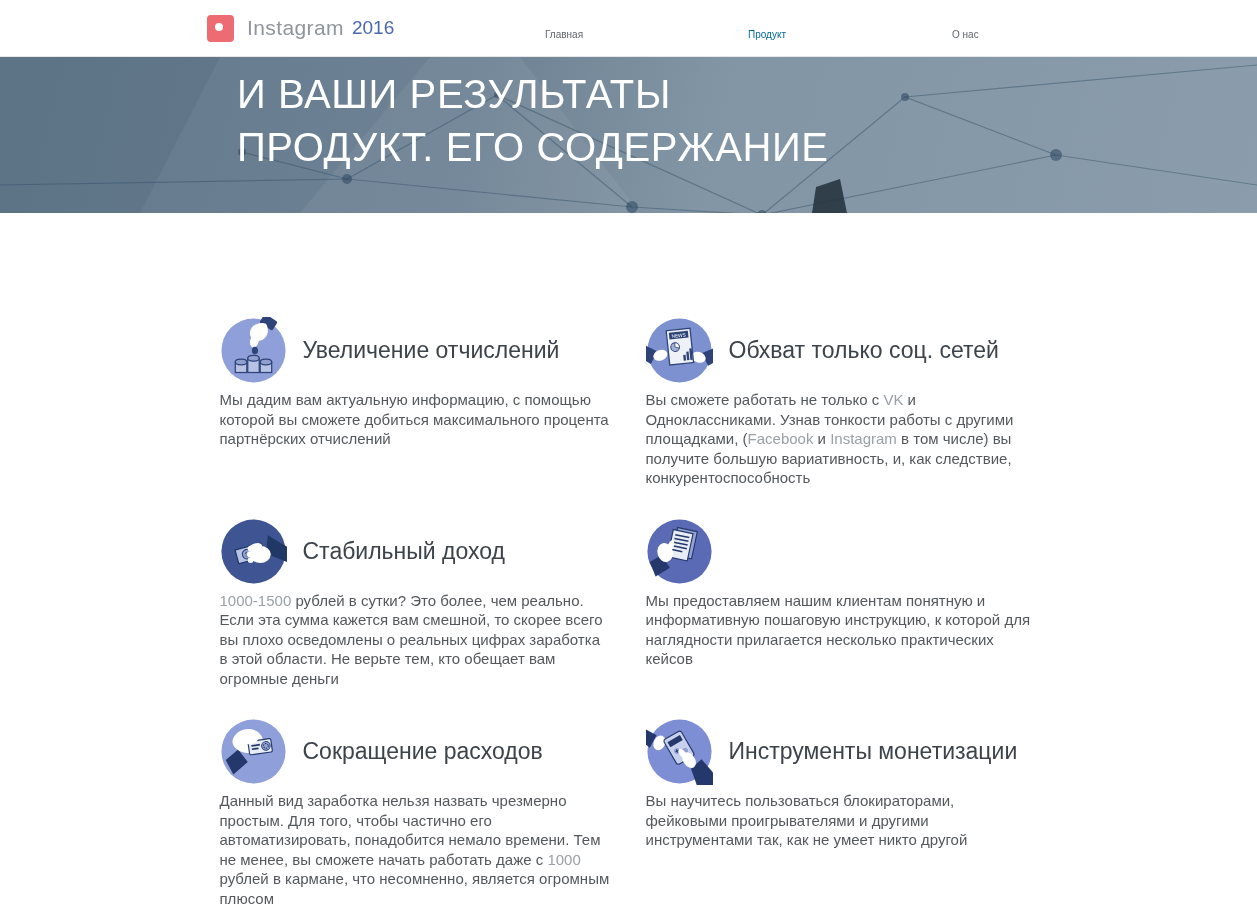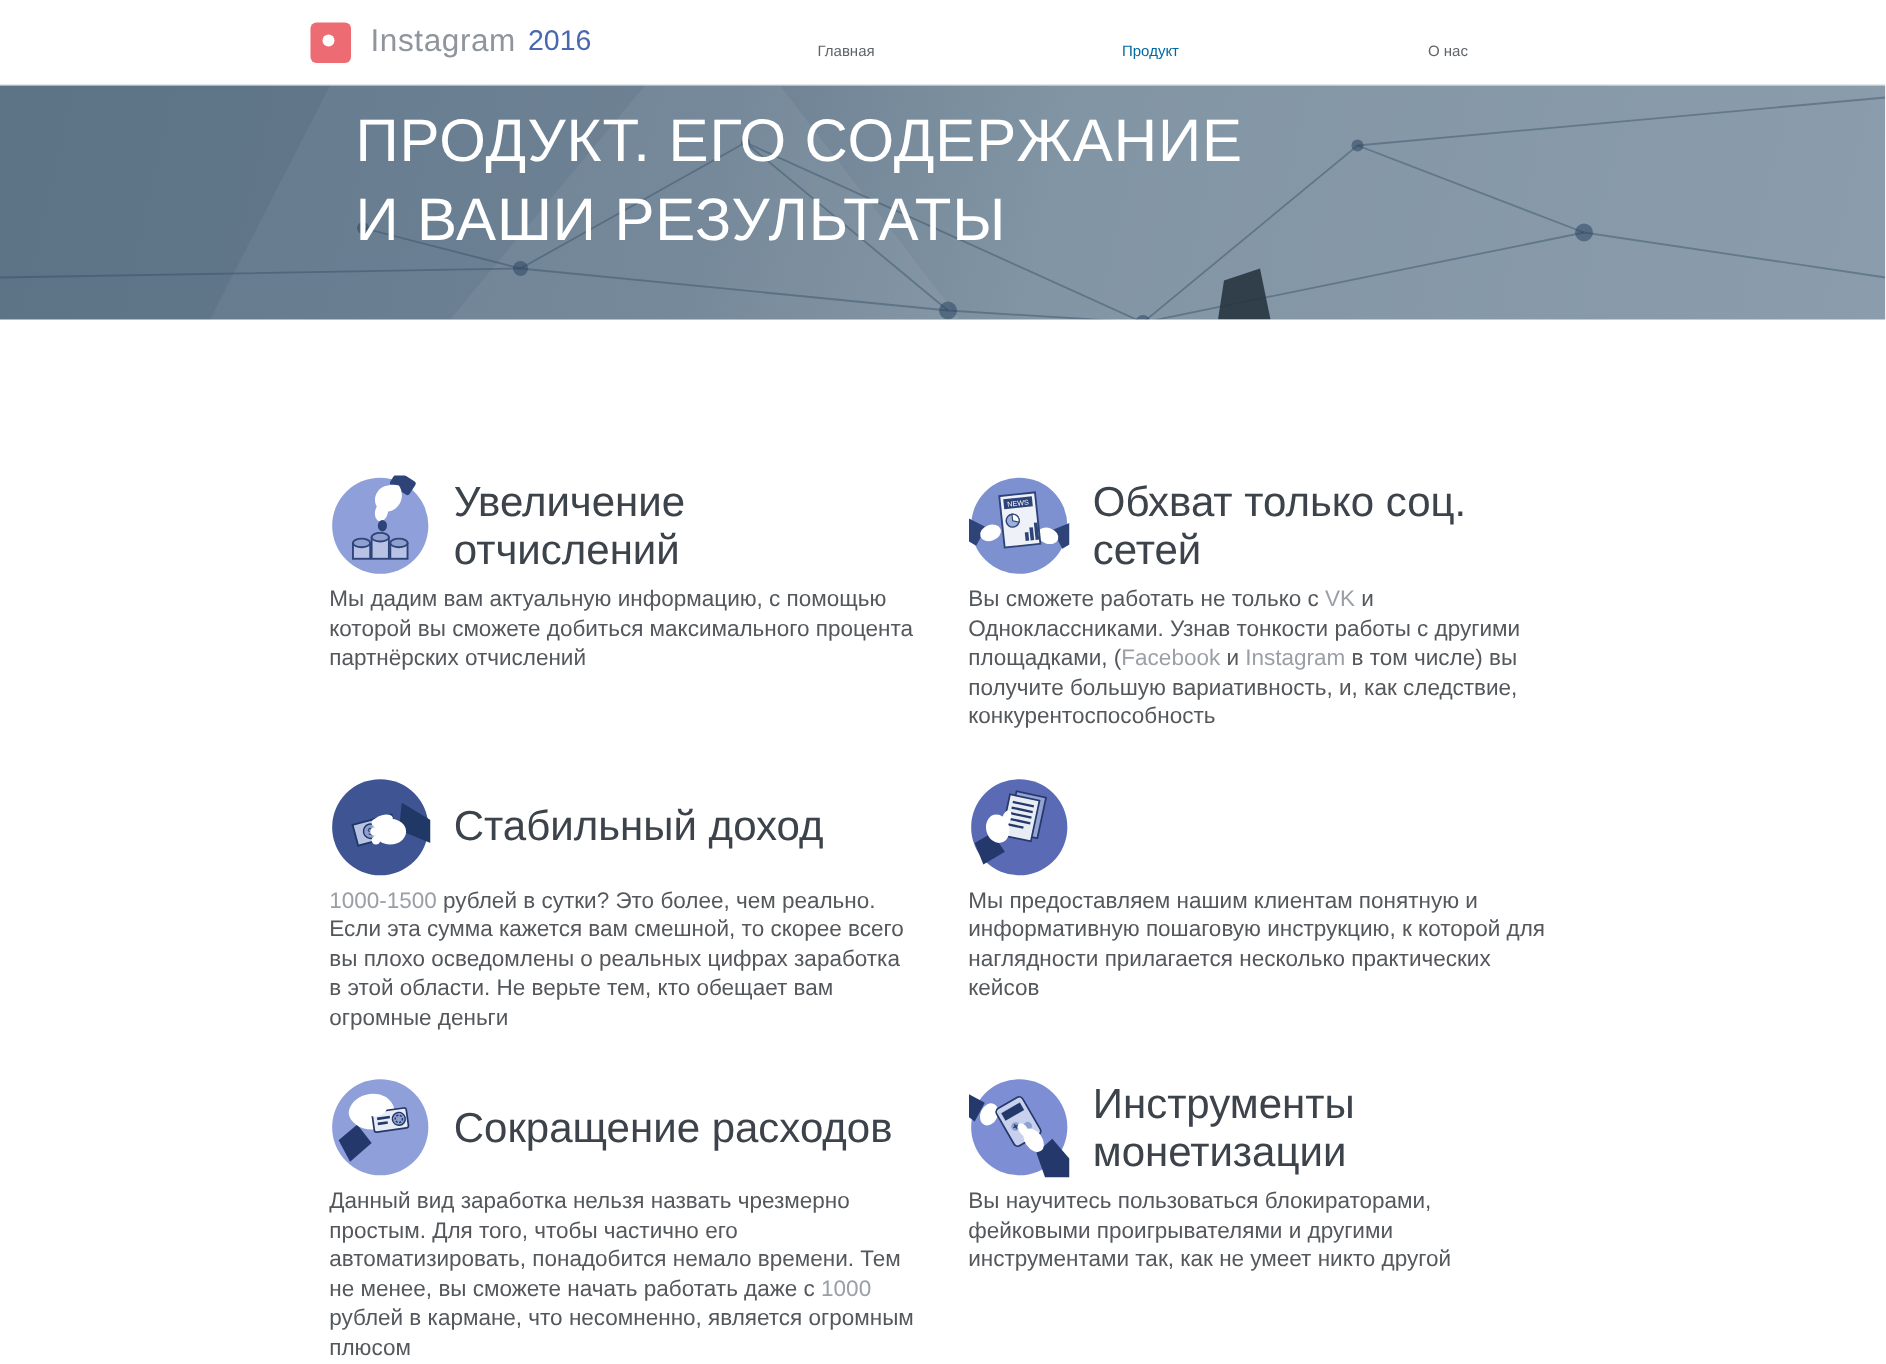--- a/index.html
+++ b/index.html
@@ -24,21 +24,21 @@
   .hero-deco { position:absolute; left:0; top:0; }
   .hero-title { position:absolute; left:237px; top:11px; color:#fff; font-size:40px; line-height:53px;
                 font-weight:400; letter-spacing:.6px; }
 
   
   .content { width:818px; margin:0 auto; padding-top:104px; }
   .features { display:grid; grid-template-columns:1fr 1fr; column-gap:34px; }
   .feature { margin-bottom:30px; }
   .feature-head { display:flex; align-items:center; }
   .ficon { width:67px; height:67px; flex:none; display:block; }
-  .feature-title { margin-left:16px; font-size:28px; color:#3c434b; font-weight:400; }
+  .feature-title { margin-left:16px; font-size:23px; color:#3c434b; font-weight:400; }
   .feature-body { margin-top:6px; font-size:15px; line-height:19.5px; color:#54585c; max-width:392px; }
   .muted { color:#9aa0a6; }
 </style>
 </head>
 <body>
 
 <div class="page">
 
   <div class="header">
     <div class="logo">
@@ -70,22 +70,22 @@
         <circle cx="632" cy="150" r="6"></circle>
         <circle cx="762" cy="158" r="5"></circle>
         <circle cx="1056" cy="98" r="6"></circle>
         <circle cx="905" cy="40" r="4"></circle>
         <circle cx="242" cy="95" r="4"></circle>
         <circle cx="497" cy="38" r="3"></circle>
       </g>
       <polygon points="816,130 840,122 847,156 812,156" fill="#273540" opacity="0.9"></polygon>
     </svg>
     <div class="hero-title">
+      <div>И ВАШИ РЕЗУЛЬТАТЫ</div>
       <div>ПРОДУКТ. ЕГО СОДЕРЖАНИЕ</div>
-      <div>И ВАШИ РЕЗУЛЬТАТЫ</div>
     </div>
   </div>
 
   <div class="content">
     <div class="features">
 
       <div class="feature">
         <div class="feature-head">
           <svg class="ficon" viewBox="0 0 70 70">
             <circle cx="35" cy="35" r="33.5" fill="#8f9fd9"></circle>

